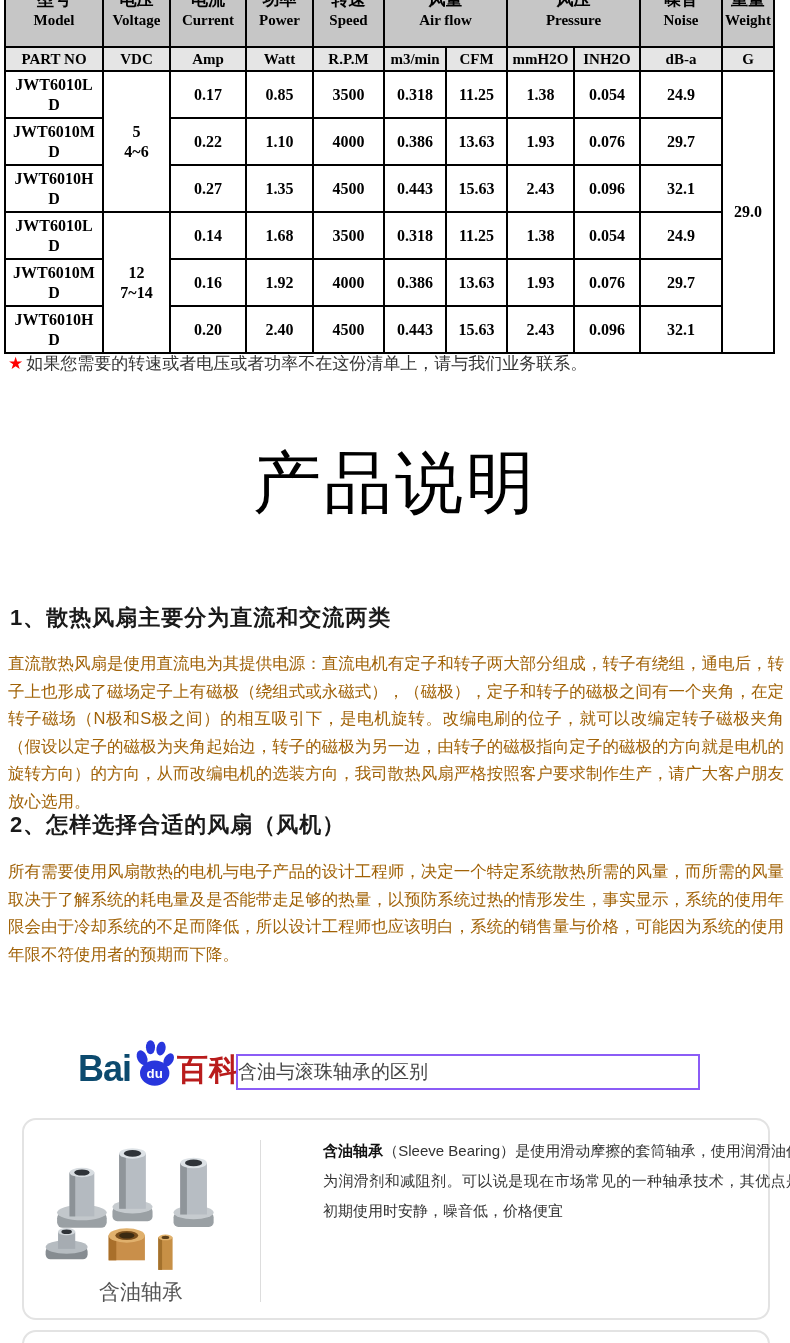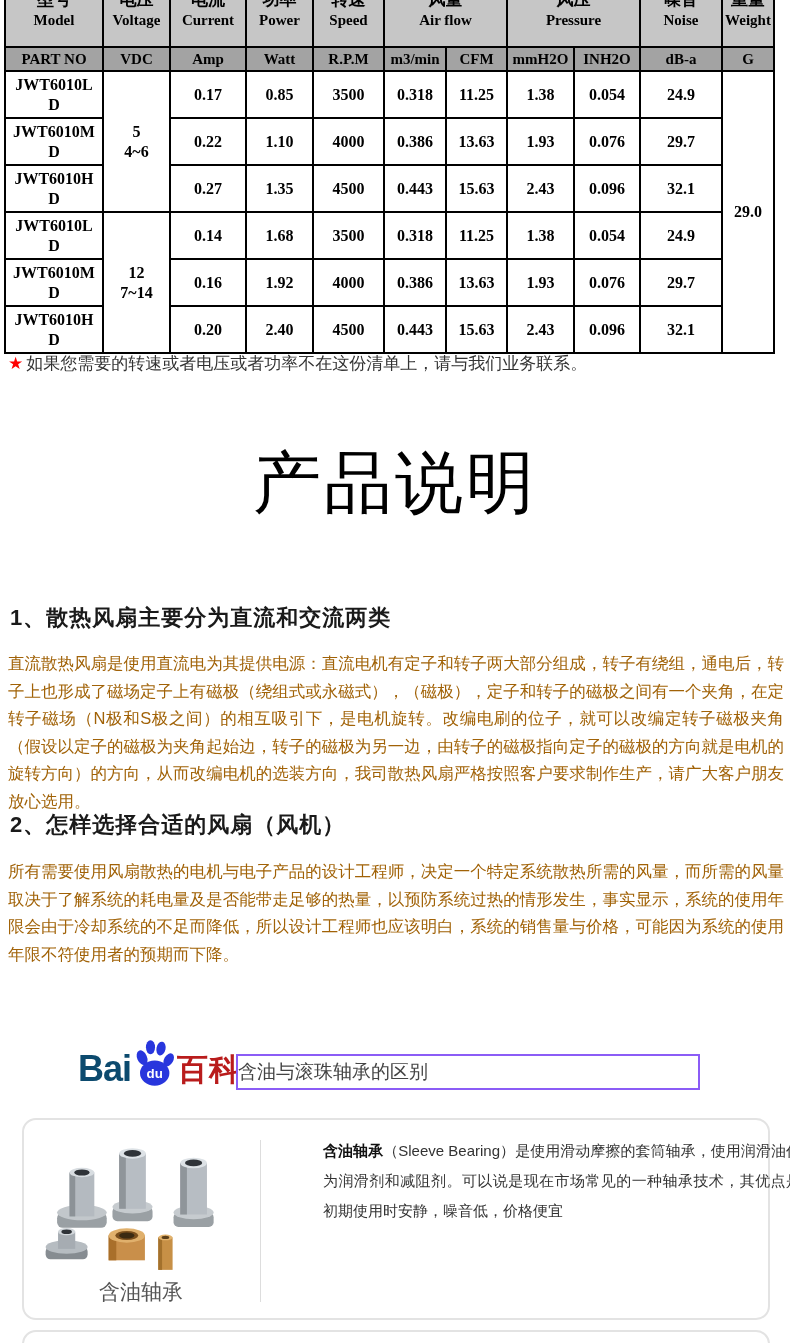--- a/index.html
+++ b/index.html
@@ -7,21 +7,21 @@
         font-family:"Liberation Sans","DejaVu Sans",sans-serif;}
 
   
   #spec-table{position:absolute;left:4px;top:-14px;border-collapse:collapse;table-layout:fixed;width:771px;}
   #spec-table th,#spec-table td{
     border:2px solid #000;text-align:center;vertical-align:middle;padding:0;
     font-family:"Liberation Serif","DejaVu Serif",serif;font-weight:bold;color:#000;}
   #spec-table .r1 th{background:#c6c6c6;height:46px;}
   #spec-table .r1 .zh{font-size:17px;line-height:23px;}
   #spec-table .r1 .en{font-size:15px;line-height:19px;padding-bottom:16px;}
-  #spec-table .r2 th{height:22px;font-size:15px;background:#a3a3a3;}
+  #spec-table .r2 th{height:22px;font-size:15px;background:#e5e5e5;}
   #spec-table td{height:45px;font-size:16px;background:#fff;}
   .model-inner{width:86px;margin:0 auto;word-break:break-all;line-height:20px;}
   td.voltage div{line-height:20px;}
 
   
   .note{position:absolute;left:8px;top:352px;font-size:17px;color:#333;}
   .note .star{color:#fe0000;margin-right:3px;}
 
   
   .page-title{position:absolute;left:0;top:438px;width:100%;text-align:center;

